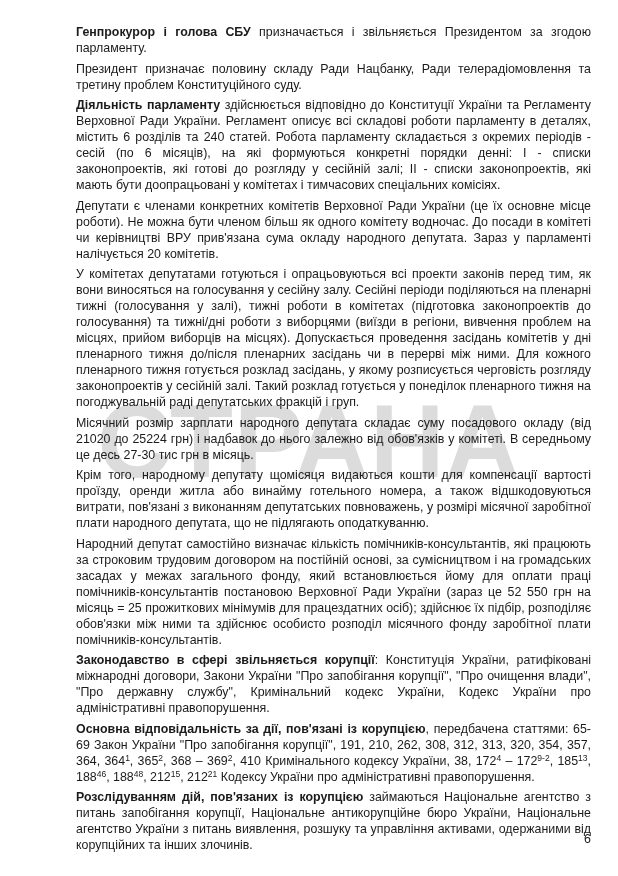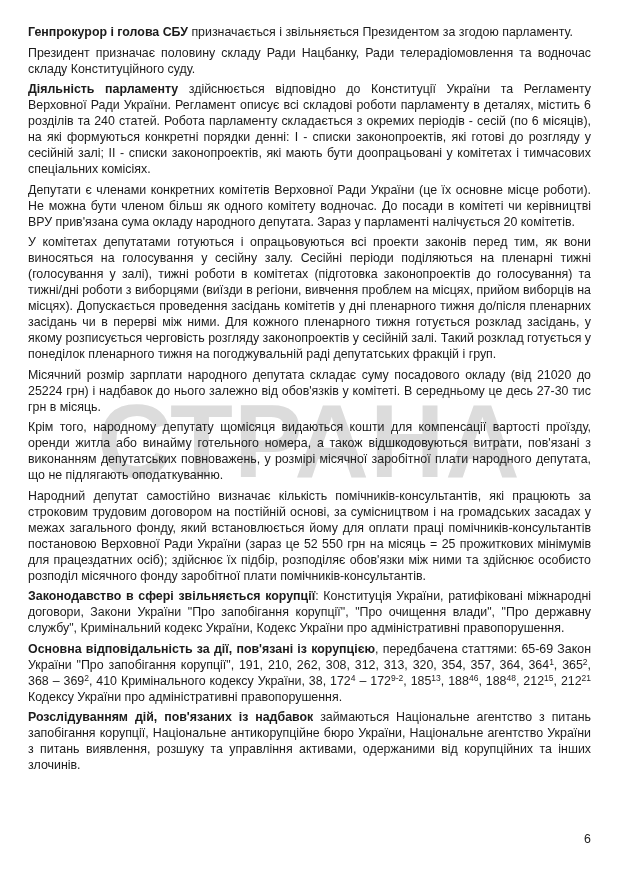--- a/index.html
+++ b/index.html
@@ -58,29 +58,29 @@
 </style>
 </head>
 <body>
 
 <div class="page">
 
   <div class="watermark" style="color: rgb(220, 220, 220);">
     <span class="wm-main">СТРАНА</span>
   </div>
 
-  <div class="content" style="color: rgb(27, 27, 27);">
+  <div class="content" style="color: rgb(27, 27, 27); margin-left: 48px;">
       <p><span class="b">Генпрокурор і голова СБУ</span><span> призначається і звільняється Президентом за згодою парламенту.</span></p>
-      <p><span>Президент призначає половину складу Ради Нацбанку, Ради телерадіомовлення та водночас складу Конституційного суду.</span></p>
+      <p><span>Президент призначає половину складу Ради Нацбанку, Ради телерадіомовлення та третину проблем Конституційного суду.</span></p>
       <p><span class="b">Діяльність парламенту</span><span> здійснюється відповідно до Конституції України та Регламенту Верховної Ради України. Регламент описує всі складові роботи парламенту в деталях, містить 6 розділів та 240 статей. Робота парламенту складається з окремих періодів - сесій (по 6 місяців), на які формуються конкретні порядки денні: I - списки законопроектів, які готові до розгляду у сесійній залі; II - списки законопроектів, які мають бути доопрацьовані у комітетах і тимчасових спеціальних комісіях.</span></p>
       <p><span>Депутати є членами конкретних комітетів Верховної Ради України (це їх основне місце роботи). Не можна бути членом більш як одного комітету водночас. До посади в комітеті чи керівництві ВРУ прив'язана сума окладу народного депутата. Зараз у парламенті налічується 20 комітетів.</span></p>
       <p><span>У комітетах депутатами готуються і опрацьовуються всі проекти законів перед тим, як вони виносяться на голосування у сесійну залу. Сесійні періоди поділяються на пленарні тижні (голосування у залі), тижні роботи в комітетах (підготовка законопроектів до голосування) та тижні/дні роботи з виборцями (виїзди в регіони, вивчення проблем на місцях, прийом виборців на місцях). Допускається проведення засідань комітетів у дні пленарного тижня до/після пленарних засідань чи в перерві між ними. Для кожного пленарного тижня готується розклад засідань, у якому розписується черговість розгляду законопроектів у сесійній залі. Такий розклад готується у понеділок пленарного тижня на погоджувальній раді депутатських фракцій і груп.</span></p>
       <p><span>Місячний розмір зарплати народного депутата складає суму посадового окладу (від 21020 до 25224 грн) і надбавок до нього залежно від обов'язків у комітеті. В середньому це десь 27-30 тис грн в місяць.</span></p>
       <p><span>Крім того, народному депутату щомісяця видаються кошти для компенсації вартості проїзду, оренди житла або винайму готельного номера, а також відшкодовуються витрати, пов'язані з виконанням депутатських повноважень, у розмірі місячної заробітної плати народного депутата, що не підлягають оподаткуванню.</span></p>
       <p><span>Народний депутат самостійно визначає кількість помічників-консультантів, які працюють за строковим трудовим договором на постійній основі, за сумісництвом і на громадських засадах у межах загального фонду, який встановлюється йому для оплати праці помічників-консультантів постановою Верховної Ради України (зараз це 52 550 грн на місяць = 25 прожиткових мінімумів для працездатних осіб); здійснює їх підбір, розподіляє обов'язки між ними та здійснює особисто розподіл місячного фонду заробітної плати помічників-консультантів.</span></p>
       <p><span class="b">Законодавство в сфері звільняється корупції</span><span>: Конституція України, ратифіковані міжнародні договори, Закони України "Про запобігання корупції", "Про очищення влади", "Про державну службу", Кримінальний кодекс України, Кодекс України про адміністративні правопорушення.</span></p>
       <p><span class="b">Основна відповідальність за дії, пов'язані із корупцією</span><span>, передбачена статтями: 65-69 Закон України "Про запобігання корупції", 191, 210, 262, 308, 312, 313, 320, 354, 357, 364, 364</span><sup>1</sup><span>, 365</span><sup>2</sup><span>, 368 – 369</span><sup>2</sup><span>, 410 Кримінального кодексу України, 38, 172</span><sup>4</sup><span> – 172</span><sup>9-2</sup><span>, 185</span><sup>13</sup><span>, 188</span><sup>46</sup><span>, 188</span><sup>48</sup><span>, 212</span><sup>15</sup><span>, 212</span><sup>21</sup><span> Кодексу України про адміністративні правопорушення.</span></p>
-      <p><span class="b">Розслідуванням дій, пов'язаних із надбавок</span><span> займаються Національне агентство з питань запобігання корупції, Національне антикорупційне бюро України, Національне агентство України з питань виявлення, розшуку та управління активами, одержаними від корупційних та інших злочинів.</span></p>
+      <p><span class="b">Розслідуванням дій, пов'язаних із корупцією</span><span> займаються Національне агентство з питань запобігання корупції, Національне антикорупційне бюро України, Національне агентство України з питань виявлення, розшуку та управління активами, одержаними від корупційних та інших злочинів.</span></p>
     </div>
 
   <div class="footer-pagenum">6</div>
 
 </div>
 
 </body></html>

